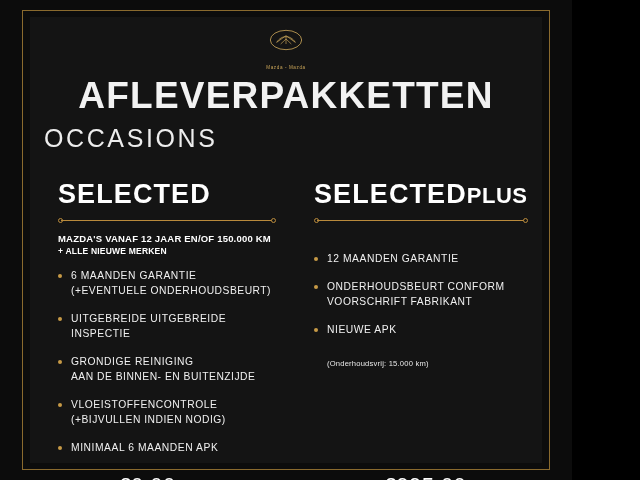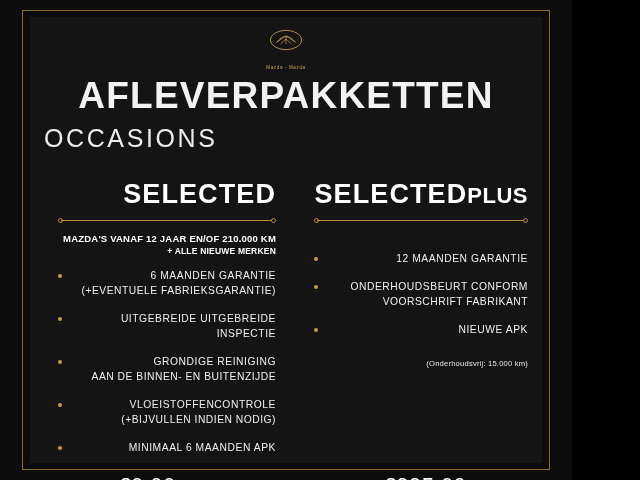--- a/index.html
+++ b/index.html
@@ -100,21 +100,20 @@
   }
 
   
   .columns {
     display: flex;
     margin-top: 30px;
   }
   .col {
     position: relative;
     box-sizing: border-box;
-    text-align: right;
   }
   .col-left { width: 50%; padding-right: 10px; padding-left: 14px; }
   .col-right { width: 50%; padding-left: 28px; }
 
   .col-head {
     color: #ffffff;
     font-size: 27px;
     font-weight: bold;
     letter-spacing: 1.1px;
     line-height: 1;
@@ -242,28 +241,28 @@
       <div class="col col-left">
         <div class="col-head">
           <span>SELECTED</span>
         </div>
         <div class="rule">
           <span class="dot left"></span>
           <span class="line"></span>
           <span class="dot right"></span>
         </div>
         <div class="note">
-          <div class="big">MAZDA'S VANAF 12 JAAR EN/OF 210.000 KM</div>
+          <div class="big">MAZDA'S VANAF 12 JAAR EN/OF 150.000 KM</div>
           <div>+ ALLE NIEUWE MERKEN</div>
         </div>
         <ul class="items">
           <li>
             <span class="bullet"></span>
             <span>6 MAANDEN GARANTIE</span>
-            <span class="sub">(+EVENTUELE FABRIEKSGARANTIE)</span>
+            <span class="sub">(+EVENTUELE ONDERHOUDSBEURT)</span>
           </li>
           <li>
             <span class="bullet"></span>
             <span>UITGEBREIDE UITGEBREIDE INSPECTIE</span>
           </li>
           <li>
             <span class="bullet"></span>
             <span>GRONDIGE REINIGING</span>
             <span class="sub">AAN DE BINNEN- EN BUITENZIJDE</span>
           </li>

